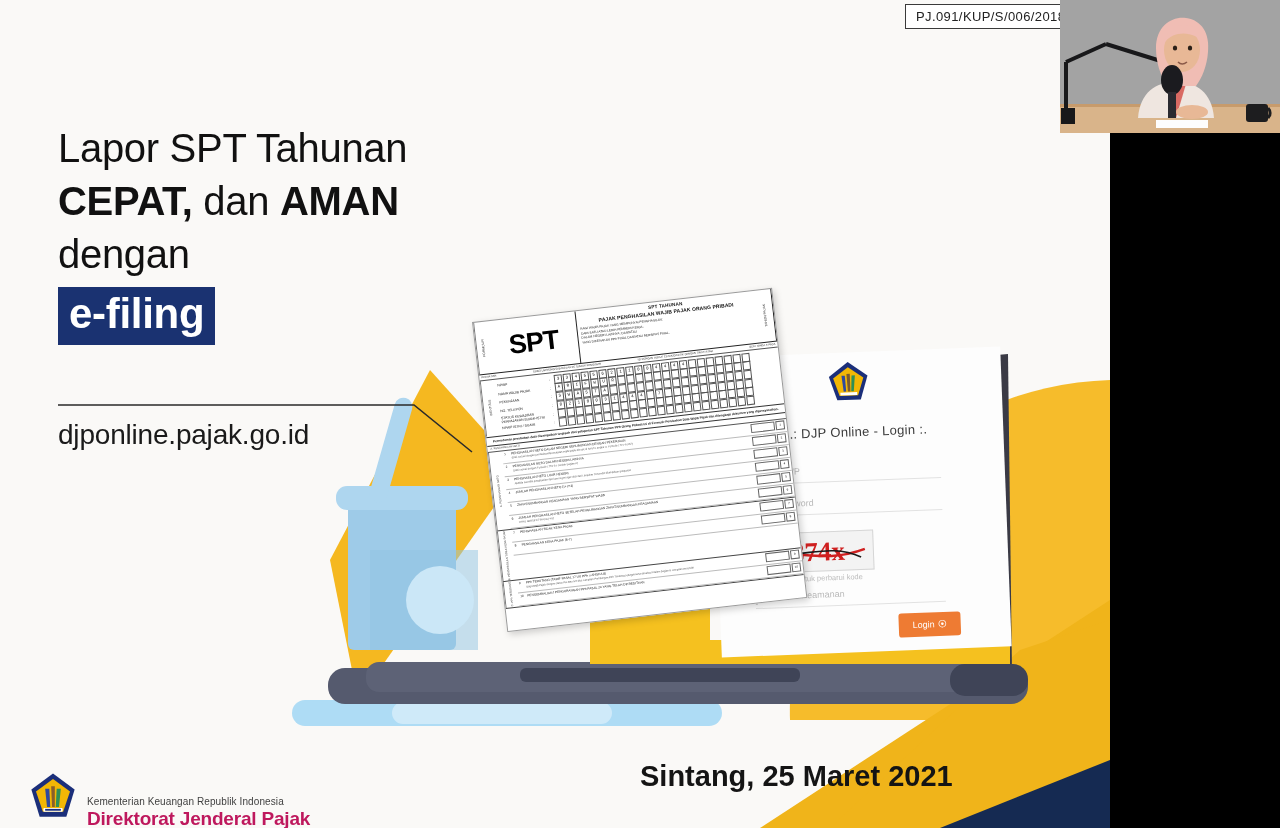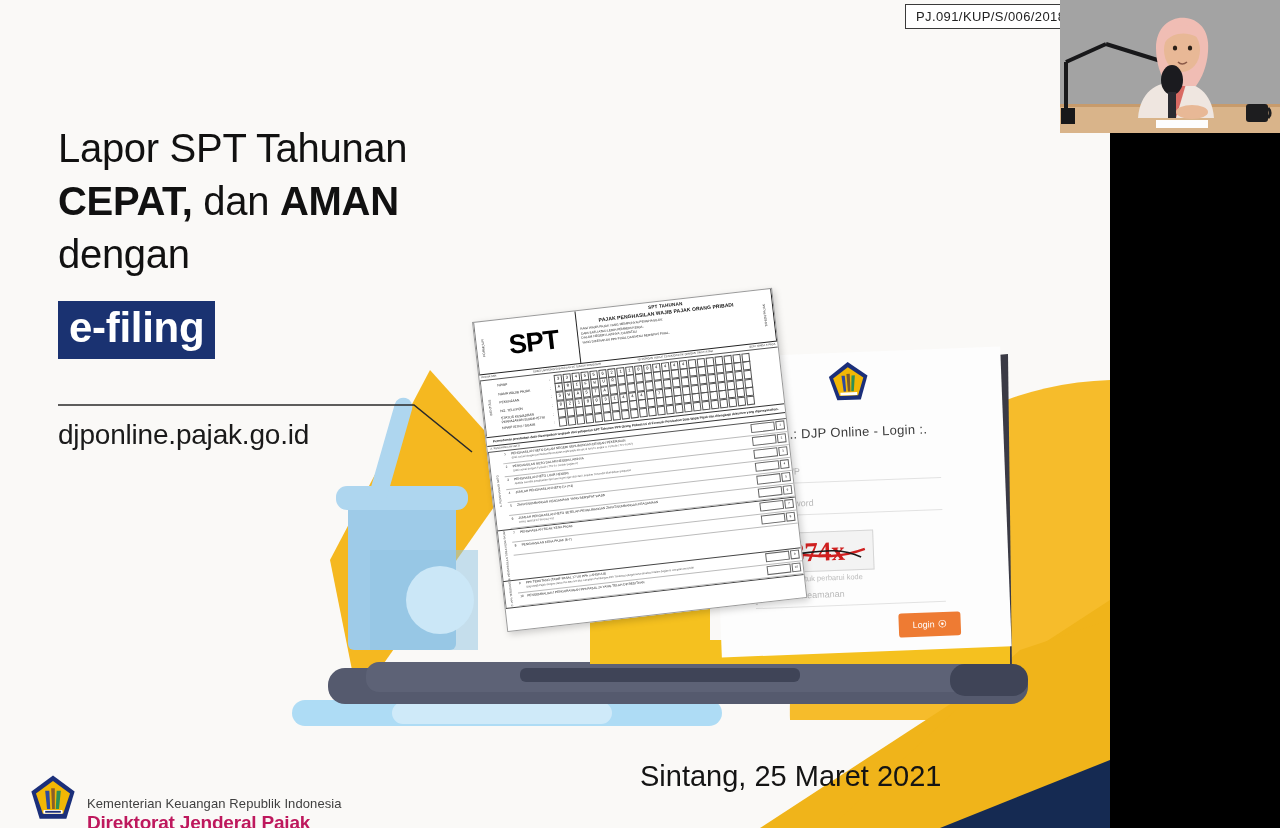--- a/index.html
+++ b/index.html
@@ -11,21 +11,21 @@
 
   
   .bar-right{position:absolute;right:0;top:133px;width:170px;height:695px;background:#000;}
 
   
   #headline{position:absolute;left:58px;top:122px;width:470px;color:#111;
             font-size:40px;line-height:53px;letter-spacing:-.3px;}
   #headline .ln{white-space:nowrap;}
   #headline b{font-weight:700;}
   #efiling{display:inline-block;background:#1a3271;color:#fff;font-weight:700;
-           padding:3px 11px 7px 11px;font-size:42px;line-height:48px;margin-top:20px;}
+           padding:3px 11px 7px 11px;font-size:42px;line-height:48px;margin-top:6px;}
   #url{position:absolute;left:58px;top:419px;font-size:28px;color:#1a1a1a;letter-spacing:-.2px;}
 
   
   .leader{position:absolute;stroke:#2a2a2a;stroke-width:1.6;fill:none;}
 
   
   #doccode{position:absolute;left:905px;top:4px;border:1.5px solid #3a3a3a;background:#fff;
            padding:4px 10px;font-size:13px;color:#222;letter-spacing:.4px;white-space:nowrap;
            font-family:"Liberation Sans",sans-serif;}
 
@@ -94,23 +94,23 @@
   .fld .bar{position:absolute;left:0;top:2px;width:2px;height:15px;background:#cfcfcf;}
   .fld .ph{position:absolute;left:22px;top:4px;font-size:9px;color:#b9b9b9;}
   #captcha{position:absolute;left:36px;top:178px;width:118px;height:38px;
            background:#f3f3f3;border:1px solid #d6d6d6;overflow:hidden;}
   #cap-hint{position:absolute;left:36px;top:220px;font-size:7.5px;color:#bdbdbd;}
   #btn-login{position:absolute;left:178px;top:263px;width:62px;height:24px;background:#ee7b33;
              border-radius:3px;color:#fff;font-size:9px;display:flex;align-items:center;
              justify-content:center;gap:3px;}
 
   
-  #footer-date{position:absolute;left:640px;top:760px;font-size:29px;font-weight:400;color:#141414;}
+  #footer-date{position:absolute;left:640px;top:760px;font-size:29px;font-weight:700;color:#141414;}
   #logo{position:absolute;left:30px;top:762px;display:flex;align-items:center;gap:11px;}
-  #logo .txt .l1{font-size:13px;color:#3f3f3f;letter-spacing:.1px;margin-top:34px;}
+  #logo .txt .l1{font-size:10px;color:#3f3f3f;letter-spacing:.1px;margin-top:34px;}
   #logo .txt .l2{font-size:19px;font-weight:700;color:#be185d;letter-spacing:-.2px;margin-top:1px;}
 
   
   #webcam{position:absolute;right:0;top:0;width:220px;height:133px;overflow:hidden;background:#9a9a9a;}
   #wc-wall{position:absolute;left:0;top:0;width:100%;height:78%;background:#a3a3a3;}
   #wc-desk{position:absolute;left:0;top:78%;width:100%;height:22%;background:#d9b48a;}
   #wc-deskedge{position:absolute;left:0;top:78%;width:100%;height:3px;background:#c79b6c;}
 
   
   #timestamp{position:absolute;left:1013px;top:787px;background:#0a0a0a;color:#fff;

